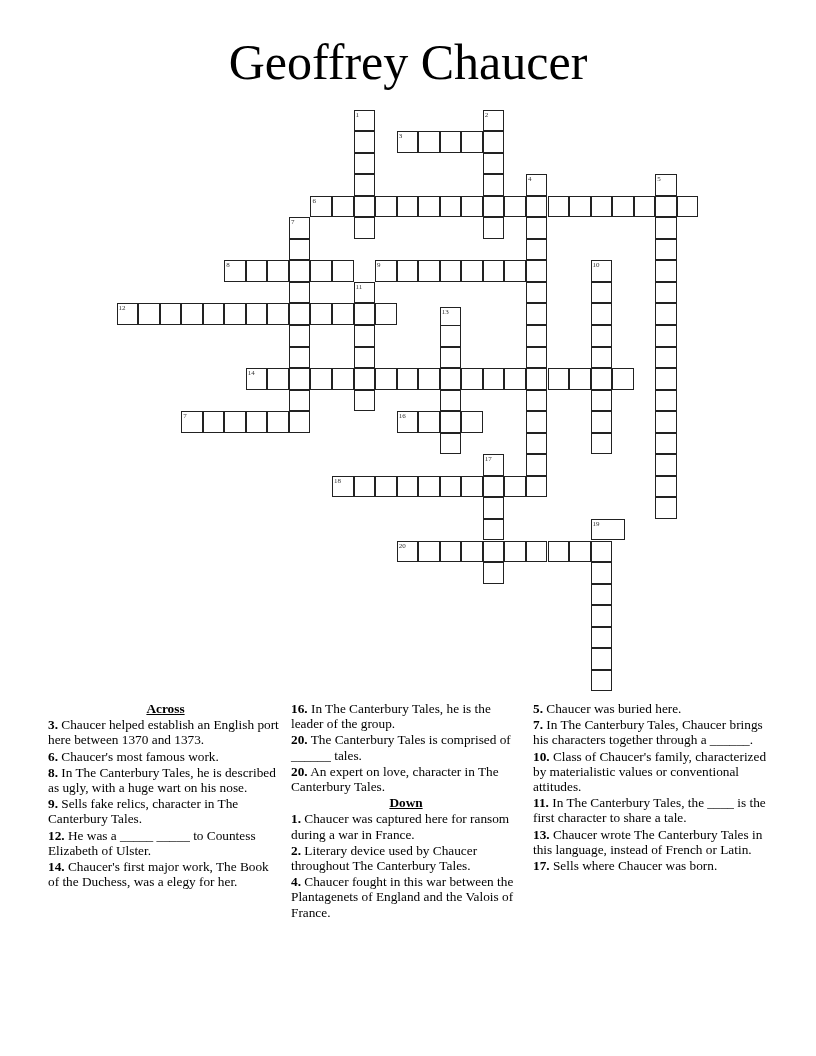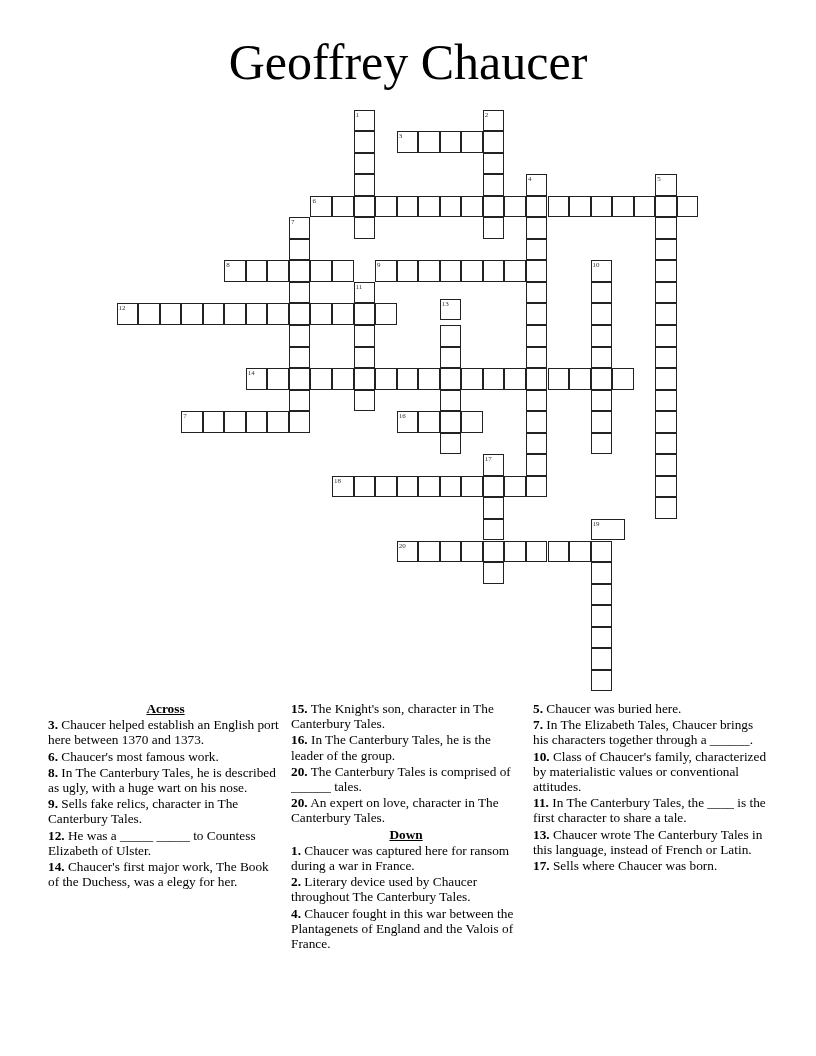--- a/index.html
+++ b/index.html
@@ -151,21 +151,21 @@
     <div class="cell" style="left: 21.55px; top: 193.95px;"></div>
     <div class="cell" style="left: 43.1px; top: 193.95px;"></div>
     <div class="cell" style="left: 64.65px; top: 193.95px;"></div>
     <div class="cell" style="left: 86.2px; top: 193.95px;"></div>
     <div class="cell" style="left: 107.75px; top: 193.95px;"></div>
     <div class="cell" style="left: 129.3px; top: 193.95px;"></div>
     <div class="cell" style="left: 150.85px; top: 193.95px;"></div>
     <div class="cell" style="left: 193.95px; top: 193.95px;"></div>
     <div class="cell" style="left: 215.5px; top: 193.95px;"></div>
     <div class="cell" style="left: 258.6px; top: 193.95px;"></div>
-    <div class="cell" style="left: 323.25px; top: 189px;">
+    <div class="cell" style="left: 323.25px; top: 197px;">
       <span class="num">13</span>
     </div>
     <div class="cell" style="left: 323.25px; top: 215.5px;"></div>
     <div class="cell" style="left: 323.25px; top: 237.05px;"></div>
     <div class="cell" style="left: 323.25px; top: 258.6px;"></div>
     <div class="cell" style="left: 323.25px; top: 280.15px;"></div>
     <div class="cell" style="left: 323.25px; top: 301.7px;"></div>
     <div class="cell" style="left: 323.25px; top: 323.25px;"></div>
     <div class="cell" style="left: 129.3px; top: 258.6px;">
       <span class="num">14</span>
@@ -238,30 +238,29 @@
   <div class="heading">Across</div>
   <div class="clue"><b>3.</b><span> Chaucer helped establish an English port here between 1370 and 1373.</span></div>
   <div class="clue"><b>6.</b><span> Chaucer's most famous work.</span></div>
   <div class="clue"><b>8.</b><span> In The Canterbury Tales, he is described as ugly, with a huge wart on his nose.</span></div>
   <div class="clue"><b>9.</b><span> Sells fake relics, character in The Canterbury Tales.</span></div>
   <div class="clue"><b>12.</b><span> He was a _____ _____ to Countess Elizabeth of Ulster.</span></div>
   <div class="clue"><b>14.</b><span> Chaucer's first major work, The Book of the Duchess, was a elegy for her.</span></div>
 </div>
 
 <div class="clues col2">
-  <div class="clue"><b>15.</b><span> The Knight's son, character in The Canterbury Tales.</span></div>
   <div class="clue"><b>16.</b><span> In The Canterbury Tales, he is the leader of the group.</span></div>
   <div class="clue"><b>20.</b><span> The Canterbury Tales is comprised of ______ tales.</span></div>
   <div class="clue"><b>20.</b><span> An expert on love, character in The Canterbury Tales.</span></div>
   <div class="heading">Down</div>
   <div class="clue"><b>1.</b><span> Chaucer was captured here for ransom during a war in France.</span></div>
   <div class="clue"><b>2.</b><span> Literary device used by Chaucer throughout The Canterbury Tales.</span></div>
   <div class="clue"><b>4.</b><span> Chaucer fought in this war between the Plantagenets of England and the Valois of France.</span></div>
 </div>
 
 <div class="clues col3">
   <div class="clue"><b>5.</b><span> Chaucer was buried here.</span></div>
-  <div class="clue"><b>7.</b><span> In The Elizabeth Tales, Chaucer brings his characters together through a ______.</span></div>
+  <div class="clue"><b>7.</b><span> In The Canterbury Tales, Chaucer brings his characters together through a ______.</span></div>
   <div class="clue"><b>10.</b><span> Class of Chaucer's family, characterized by materialistic values or conventional attitudes.</span></div>
   <div class="clue"><b>11.</b><span> In The Canterbury Tales, the ____ is the first character to share a tale.</span></div>
   <div class="clue"><b>13.</b><span> Chaucer wrote The Canterbury Tales in this language, instead of French or Latin.</span></div>
   <div class="clue"><b>17.</b><span> Sells where Chaucer was born.</span></div>
 </div>
 
 </body></html>

